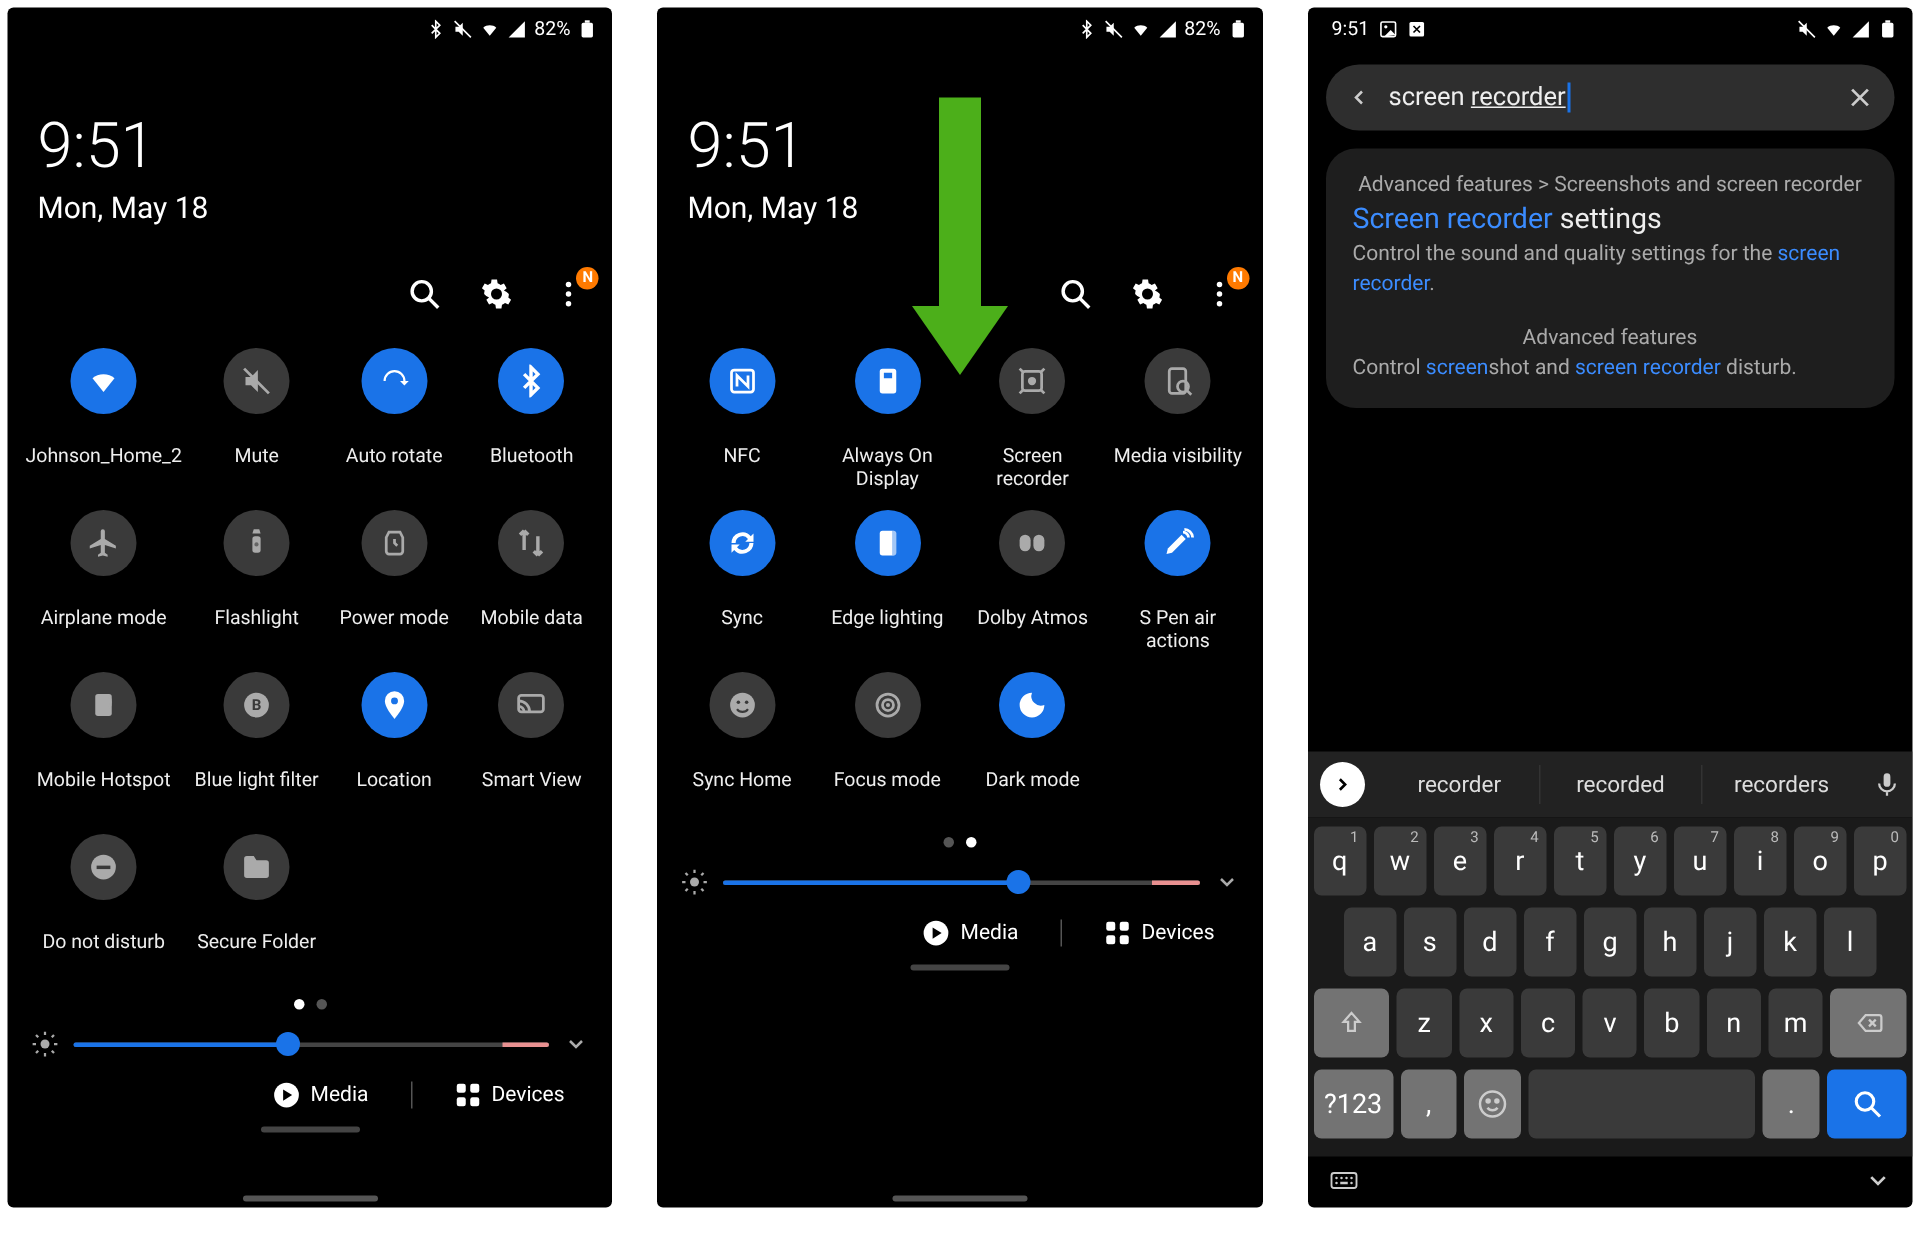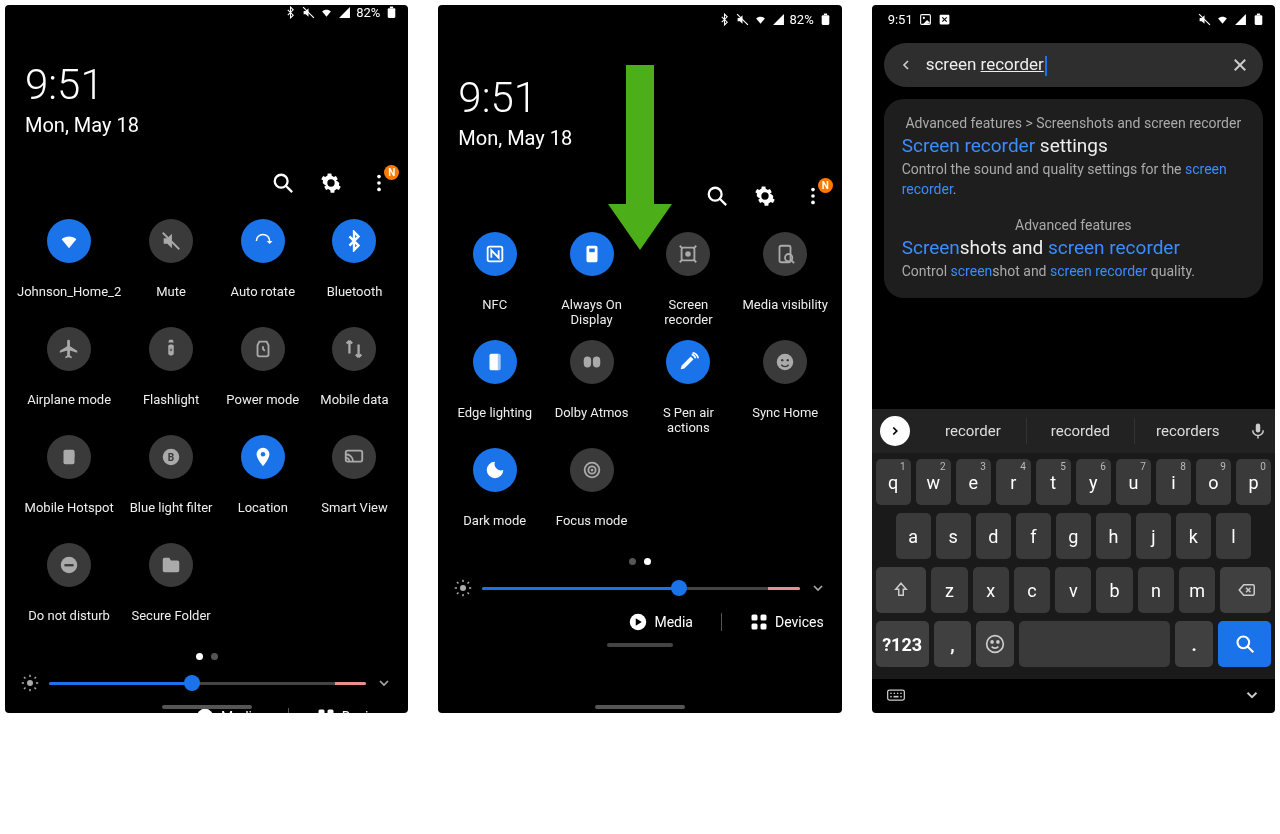--- a/index.html
+++ b/index.html
@@ -4,21 +4,21 @@
 <style>
   * { box-sizing: border-box; margin: 0; padding: 0; }
   body {
     background: #fff;
     font-family: -apple-system, 'Segoe UI', Roboto, sans-serif;
     width: 1280px; height: 834px;
     display: flex; gap: 30px; justify-content: flex-start;
     padding: 5px 5px;
   }
   .phone {
-    width: 405px; height: 708px; background: #000; color: #fff;
+    width: 405px; height: 800px; background: #000; color: #fff;
     position: relative; overflow: hidden; border-radius: 4px;
     display: flex; flex-direction: column;
   }
   .statusbar {
     height: 28px; display: flex; justify-content: flex-end; align-items: center;
     padding: 0 10px; font-size: 13px; gap: 5px;
   }
   .sb-left { margin-right: auto; font-size: 13px; padding-left: 6px; display:flex; gap:6px; align-items:center;}
   .sb-ico { width:13px; height:13px; display:inline-block;}
   .clock-block { padding: 40px 20px 10px 20px; }
@@ -59,21 +59,21 @@
   .bright-ico{width:18px;height:18px;}
   .slider {
     flex:1; height:3px; background:#444; position:relative; border-radius:3px;
   }
   .slider-fill {position:absolute;left:0;top:0;height:100%;background:#1a73e8;border-radius:3px;}
   .slider-warn {position:absolute;right:0;top:0;height:100%;background:#e89090;border-radius:0 3px 3px 0;width:10%;}
   .slider-thumb{position:absolute;top:50%;width:16px;height:16px;background:#1a73e8;border-radius:50%;transform:translate(-50%,-50%);}
   .chev{width:16px;height:16px;}
   .footerbar {
     display:flex; justify-content:flex-end; align-items:center;
-    padding:8px 18px 4px 18px; gap:28px; font-size:14px;
+    padding:8px 32px 4px 18px; gap:28px; font-size:14px;
   }
   .fbtn{display:flex;align-items:center;gap:7px;}
   .divider{width:1px;height:18px;background:#555;}
   .handle{width:66px;height:4px;background:#444;border-radius:3px;margin:8px auto 2px auto;}
   .nav-handle{width:90px;height:4px;background:#555;border-radius:3px;position:absolute;bottom:4px;left:50%;transform:translateX(-50%);}
   .arrow {
     position:absolute; top:60px; left:50%; transform:translateX(-50%);
     width:48px; height:185px; pointer-events:none;
   }
   .arrow-shaft{position:absolute;top:0;left:50%;transform:translateX(-50%);width:28px;height:140px;background:#4caf1a;}
@@ -107,21 +107,21 @@
   .kb{background:#1a1a1a;padding:6px 4px 4px 4px;}
   .krow{display:flex;justify-content:center;gap:5px;margin-bottom:8px;}
   .key{
     background:#3a3a3a;color:#fff;border-radius:5px;height:46px;flex:1;
     display:flex;align-items:center;justify-content:center;font-size:18px;position:relative;
   }
   .key .num{position:absolute;top:2px;right:5px;font-size:10px;color:#bbb;}
   .key.wide{flex:1.4;}
   .key.space{flex:4;background:#3a3a3a;}
   .key.acc{background:#1a73e8;}
-  .key.fn{background:#404040;font-weight:bold;}
+  .key.fn{background:#737373;}
   .kbnav{display:flex;justify-content:space-between;align-items:center;padding:6px 14px 8px 14px;}
   .cursor{display:inline-block;width:2px;height:20px;background:#1a73e8;vertical-align:middle;margin-left:1px;}
   .underline{text-decoration: underline;}
   svg { display:block; }
   .sb-batt{font-size:13px;}
 </style>
 </head>
 <body>
 
 <div class="phone">
@@ -457,20 +457,28 @@
             <rect x="6" y="3" width="12" height="18" rx="2" fill="none" stroke="#aaa" stroke-width="2"></rect>
             <circle cx="16" cy="16" r="4" fill="none" stroke="#aaa" stroke-width="2"></circle>
             <line x1="19" y1="19" x2="22" y2="22" stroke="#aaa" stroke-width="2"></line>
           </svg>
         </div>
         <div class="tile-label">Media visibility</div>
       </div>
       <div class="tile">
         <div class="tbubble on">
           <svg width="22" height="22" viewBox="0 0 24 24">
+            <path d="M4 12a8 8 0 0114-5l2-2v6h-6l2-2a5 5 0 00-9 3H4zm16 0a8 8 0 01-14 5l-2 2v-6h6l-2 2a5 5 0 009-3h3z" fill="#fff"></path>
+          </svg>
+        </div>
+        <div class="tile-label">Sync</div>
+      </div>
+      <div class="tile">
+        <div class="tbubble on">
+          <svg width="22" height="22" viewBox="0 0 24 24">
             <rect x="6" y="3" width="12" height="18" rx="2" fill="#fff"></rect>
             <rect x="15" y="3" width="3" height="18" fill="#1a73e8" opacity="0.4"></rect>
           </svg>
         </div>
         <div class="tile-label">Edge lighting</div>
       </div>
       <div class="tile">
         <div class="tbubble off">
           <svg width="22" height="22" viewBox="0 0 24 24">
             <rect x="3" y="6" width="8" height="12" rx="4" fill="#aaa"></rect>
@@ -494,36 +502,36 @@
           <svg width="22" height="22" viewBox="0 0 24 24">
             <circle cx="12" cy="12" r="9" fill="#aaa"></circle>
             <circle cx="9" cy="10" r="1.3" fill="#3a3a3a"></circle>
             <circle cx="15" cy="10" r="1.3" fill="#3a3a3a"></circle>
             <path d="M8 15c1 1.5 2.5 2 4 2s3-.5 4-2" stroke="#3a3a3a" stroke-width="1.5" fill="none"></path>
           </svg>
         </div>
         <div class="tile-label">Sync Home</div>
       </div>
       <div class="tile">
-        <div class="tbubble on">
-          <svg width="22" height="22" viewBox="0 0 24 24">
-            <path d="M12 3a9 9 0 109 9 7 7 0 01-9-9z" fill="#fff"></path>
-          </svg>
-        </div>
-        <div class="tile-label">Dark mode</div>
-      </div>
-      <div class="tile">
         <div class="tbubble off">
           <svg width="22" height="22" viewBox="0 0 24 24">
             <circle cx="12" cy="12" r="8" fill="none" stroke="#aaa" stroke-width="2"></circle>
             <circle cx="12" cy="12" r="4" fill="none" stroke="#aaa" stroke-width="2"></circle>
             <circle cx="12" cy="12" r="1.5" fill="#aaa"></circle>
           </svg>
         </div>
         <div class="tile-label">Focus mode</div>
+      </div>
+      <div class="tile">
+        <div class="tbubble on">
+          <svg width="22" height="22" viewBox="0 0 24 24">
+            <path d="M12 3a9 9 0 109 9 7 7 0 01-9-9z" fill="#fff"></path>
+          </svg>
+        </div>
+        <div class="tile-label">Dark mode</div>
       </div>
     </div>
 
   <div class="dots">
     <div class="dot"></div>
     <div class="dot active"></div>
   </div>
 
   <div class="bright">
     <span class="bright-ico">
@@ -639,22 +647,21 @@
   </div>
 
   <div class="card">
     <div class="resblock">
       <div class="bcrumb">Advanced features &gt; Screenshots and screen recorder</div>
       <div class="reslink"><span>Screen recorder</span><span class="wht"> settings</span></div>
       <div class="resdesc"><span>Control the sound and quality settings for the </span><span class="hl">screen recorder</span><span>.</span></div>
     </div>
     <div class="resblock">
       <div class="bcrumb">Advanced features</div>
-      <div class="reslink" id="res2title"><span>Screen</span><span class="wht">shots and </span><span>screen recorder</span></div>
-      <div class="resdesc" id="res2desc"><span>Control </span><span class="hl">screen</span><span>shot and </span><span class="hl">screen recorder</span><span> quality.</span></div>
+      <div class="resdesc" id="res2desc"><span>Control </span><span class="hl">screen</span><span>shot and </span><span class="hl">screen recorder</span><span> disturb.</span></div>
     </div>
   </div>
 
   <div class="kbwrap">
     <div class="sugrow">
       <div class="sugchip">
           <svg width="14" height="14" viewBox="0 0 24 24" fill="none" stroke="#000" stroke-width="3">
             <polyline points="9 6 15 12 9 18"></polyline>
           </svg>
         </div>

